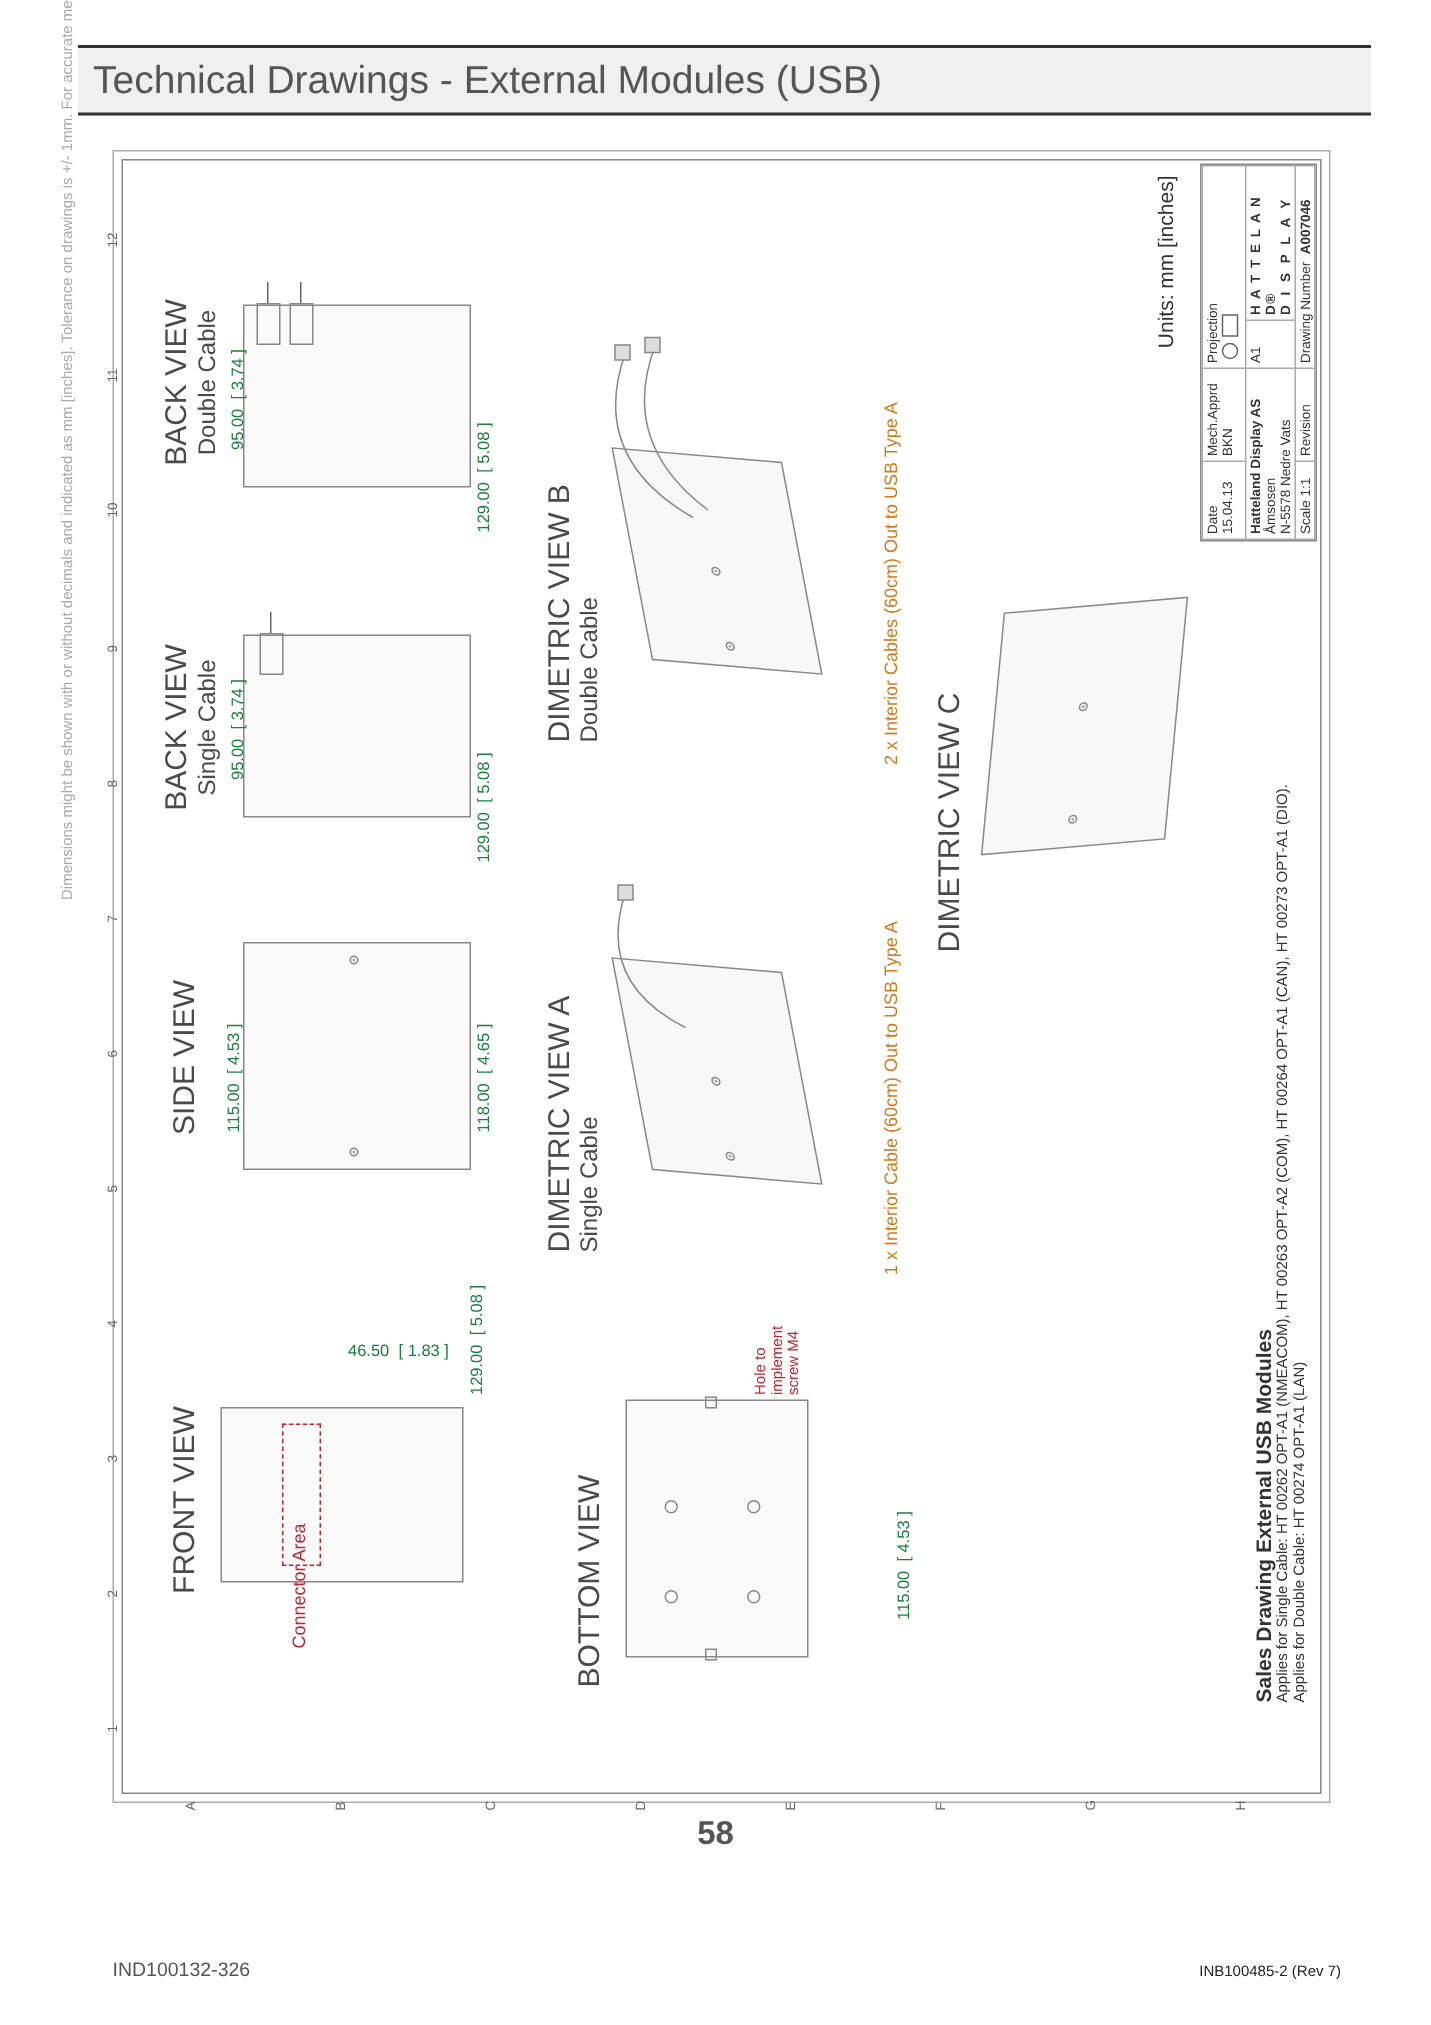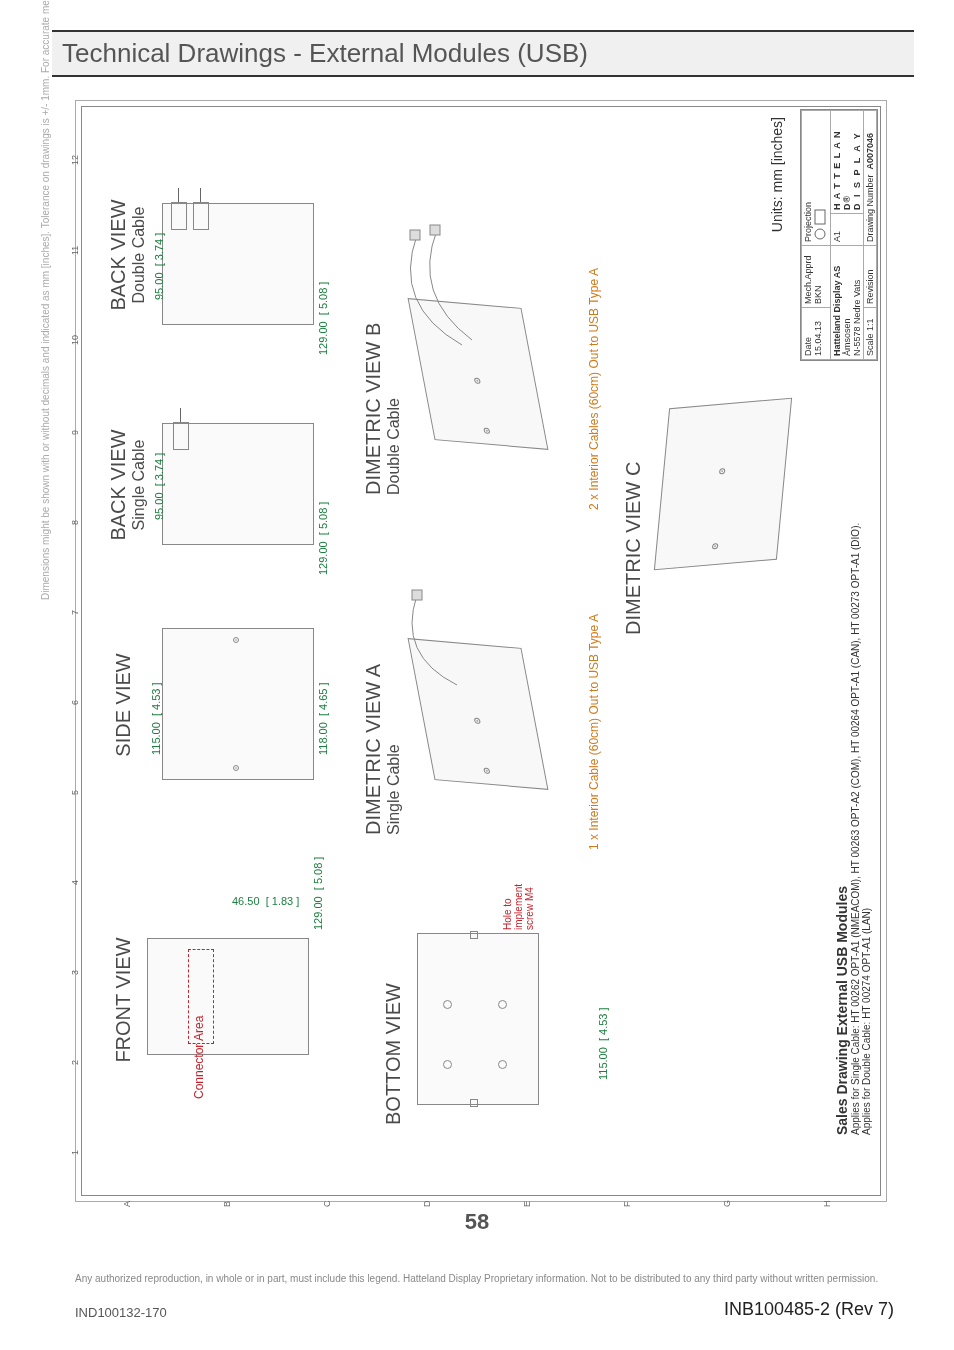--- a/index.html
+++ b/index.html
@@ -121,21 +121,21 @@
 
   .page-num {
     position:absolute; bottom: 115px; left:0; right:0;
     text-align:center;
     font-size: 22px; font-weight:bold; color:#555;
   }
   .footer-left {
     position:absolute; bottom:30px; left:75px; font-size:13px; color:#555;
   }
   .footer-right {
-    position:absolute; bottom:30px; right:60px; font-size:18px; color:#222;
+    position:absolute; bottom:30px; right:60px; font-size:10px; color:#222;
   }
   .legal {
     position:absolute; bottom:65px; left:75px; right:60px;
     font-size:10px; color:#888; line-height:1.3;
   }
 
   .connector-box {
     position:absolute;
     border:1px solid #888;
     width:26px; height:14px;
@@ -351,17 +351,16 @@
         </div>
 
       </div>
     </div>
   </div>
 </div>
 
 <div class="page-num">58</div>
 
 <div class="legal">
-  <div>Any authorized reproduction, in whole or in part, must include this legend. Hatteland Display Proprietary information. Not to be distributed to any third party without written permission.</div>
 </div>
 
-<div class="footer-left">IND100132-170</div>
+<div class="footer-left">IND100132-326</div>
 <div class="footer-right">INB100485-2 (Rev 7)</div>
 
 </body></html>

